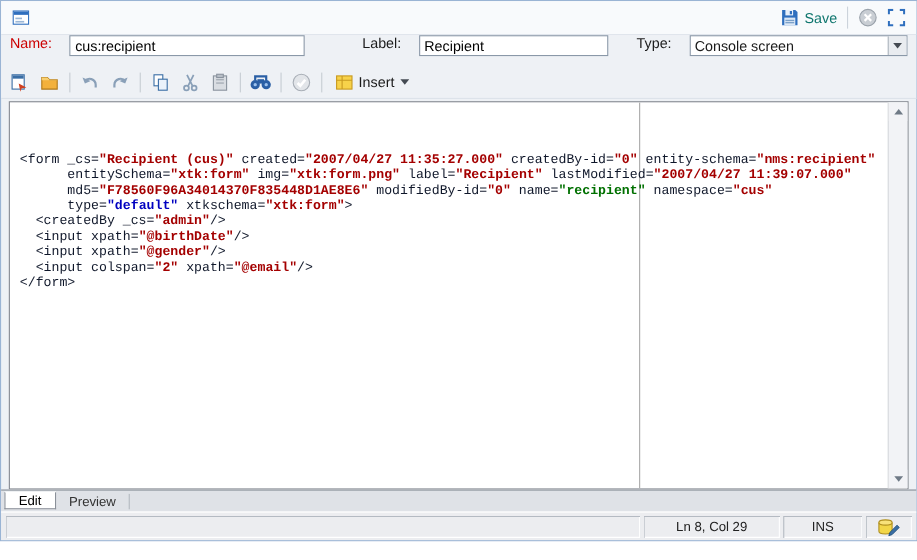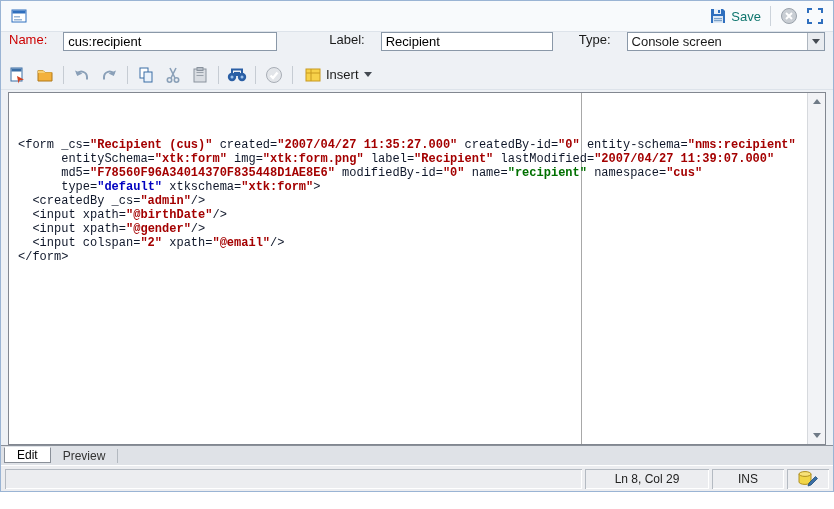--- a/index.html
+++ b/index.html
@@ -115,21 +115,21 @@
   }
   .tab-inactive {
     padding: 0 12px; display:flex; align-items:center; color:#333;
     border-right: 1px solid #b3b9c0;
   }
 
   
   .statusbar {
     flex: 0 0 26px; height: 26px;
     background: #ecedf0; border-top: 1px solid #ffffff;
-    display: flex; align-items: center; gap: 3px; padding: 2px 4px;
+    display: flex; align-items: flex-end; gap: 3px; padding: 2px 4px;
     font-size: 12px; color:#222;
   }
   .panel {
     height: 20px; display:flex; align-items:center; justify-content:center;
     box-shadow: inset 1px 1px 0 #b4bac2, inset -1px -1px 0 #ffffff;
     background:#ecedf0;
   }
   .panel-left { flex: 1; }
   .panel-lncol { width: 124px; }
   .panel-ins { width: 72px; }

